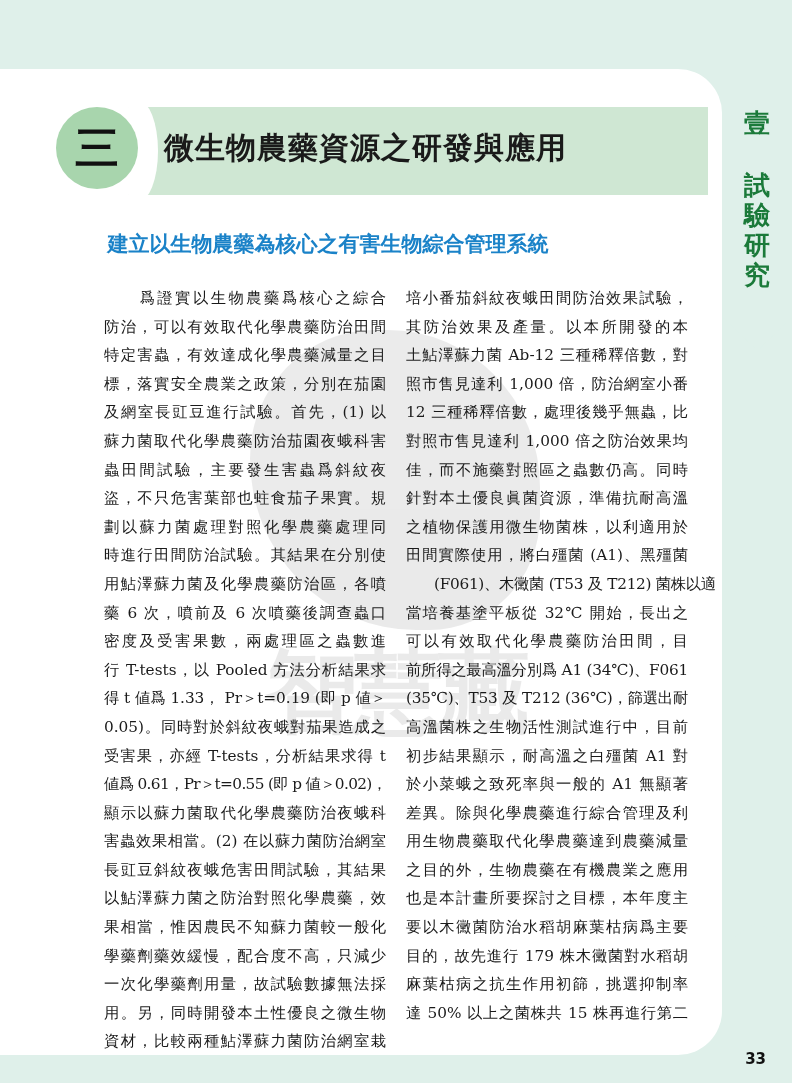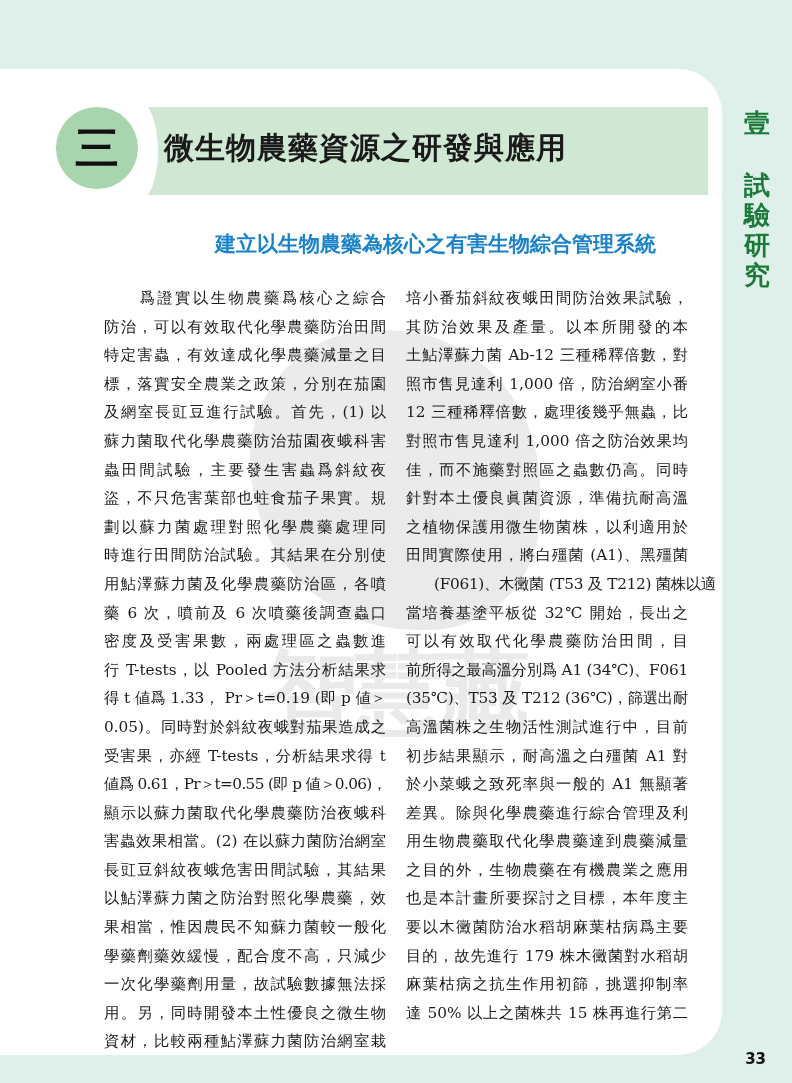--- a/index.html
+++ b/index.html
@@ -52,21 +52,21 @@
     display:flex; align-items:center; justify-content:center;
     font-family:"DejaVu Sans", "Liberation Sans", sans-serif;
     font-size:44px; color:#111; font-weight:bold;
   }
   .title-text {
     position:absolute; left:164px; top:128px;
     font-family:"DejaVu Sans", "Liberation Sans", sans-serif;
     font-size:30px; color:#1a1a1a; font-weight:bold; letter-spacing:1px;text-align:right;
   }
   .subtitle {
-    position:absolute; left:0; top:230px; width:656px; text-align:right;
+    position:absolute; left:0; top:230px; width:656px; text-align:center;
     font-family:"DejaVu Sans", "Liberation Sans", sans-serif;
     font-size:21px; color:#1a82c8; font-weight:bold;
   }
   
   .watermark {
     position:absolute; left:240px; top:330px; width:310px; height:460px;
     color:#000; opacity:0.08; pointer-events:none;
   }
   .watermark .wm-shape {
     position:absolute; left:10px; top:0; width:290px; height:300px;
@@ -134,21 +134,21 @@
     <span class="line">盜，不只危害葉部也蛀食茄子果實。規</span>
     <span class="line">劃以蘇力菌處理對照化學農藥處理同</span>
     <span class="line">時進行田間防治試驗。其結果在分別使</span>
     <span class="line">用鮎澤蘇力菌及化學農藥防治區，各噴</span>
     <span class="line">藥 6 次，噴前及 6 次噴藥後調查蟲口</span>
     <span class="line">密度及受害果數，兩處理區之蟲數進</span>
     <span class="line">行 T-tests，以 Pooled 方法分析結果求</span>
     <span class="line" style="letter-spacing: -0.0333333px;">得 t 値爲 1.33， Pr＞t=0.19 (即 p 値＞</span>
     <span class="line">0.05)。同時對於斜紋夜蛾對茄果造成之</span>
     <span class="line">受害果，亦經 T-tests，分析結果求得 t</span>
-    <span class="line" style="letter-spacing: -0.645161px;">値爲 0.61，Pr＞t=0.55 (即 p 値＞0.06)，</span>
+    <span class="line" style="letter-spacing: -0.645161px;">値爲 0.61，Pr＞t=0.55 (即 p 値＞0.02)，</span>
     <span class="line">顯示以蘇力菌取代化學農藥防治夜蛾科</span>
     <span class="line">害蟲效果相當。(2) 在以蘇力菌防治網室</span>
     <span class="line">長豇豆斜紋夜蛾危害田間試驗，其結果</span>
     <span class="line">以鮎澤蘇力菌之防治對照化學農藥，效</span>
     <span class="line">果相當，惟因農民不知蘇力菌較一般化</span>
     <span class="line">學藥劑藥效緩慢，配合度不高，只減少</span>
     <span class="line">一次化學藥劑用量，故試驗數據無法採</span>
     <span class="line">用。另，同時開發本土性優良之微生物</span>
     <span class="line">資材，比較兩種鮎澤蘇力菌防治網室栽</span>
   </div>

